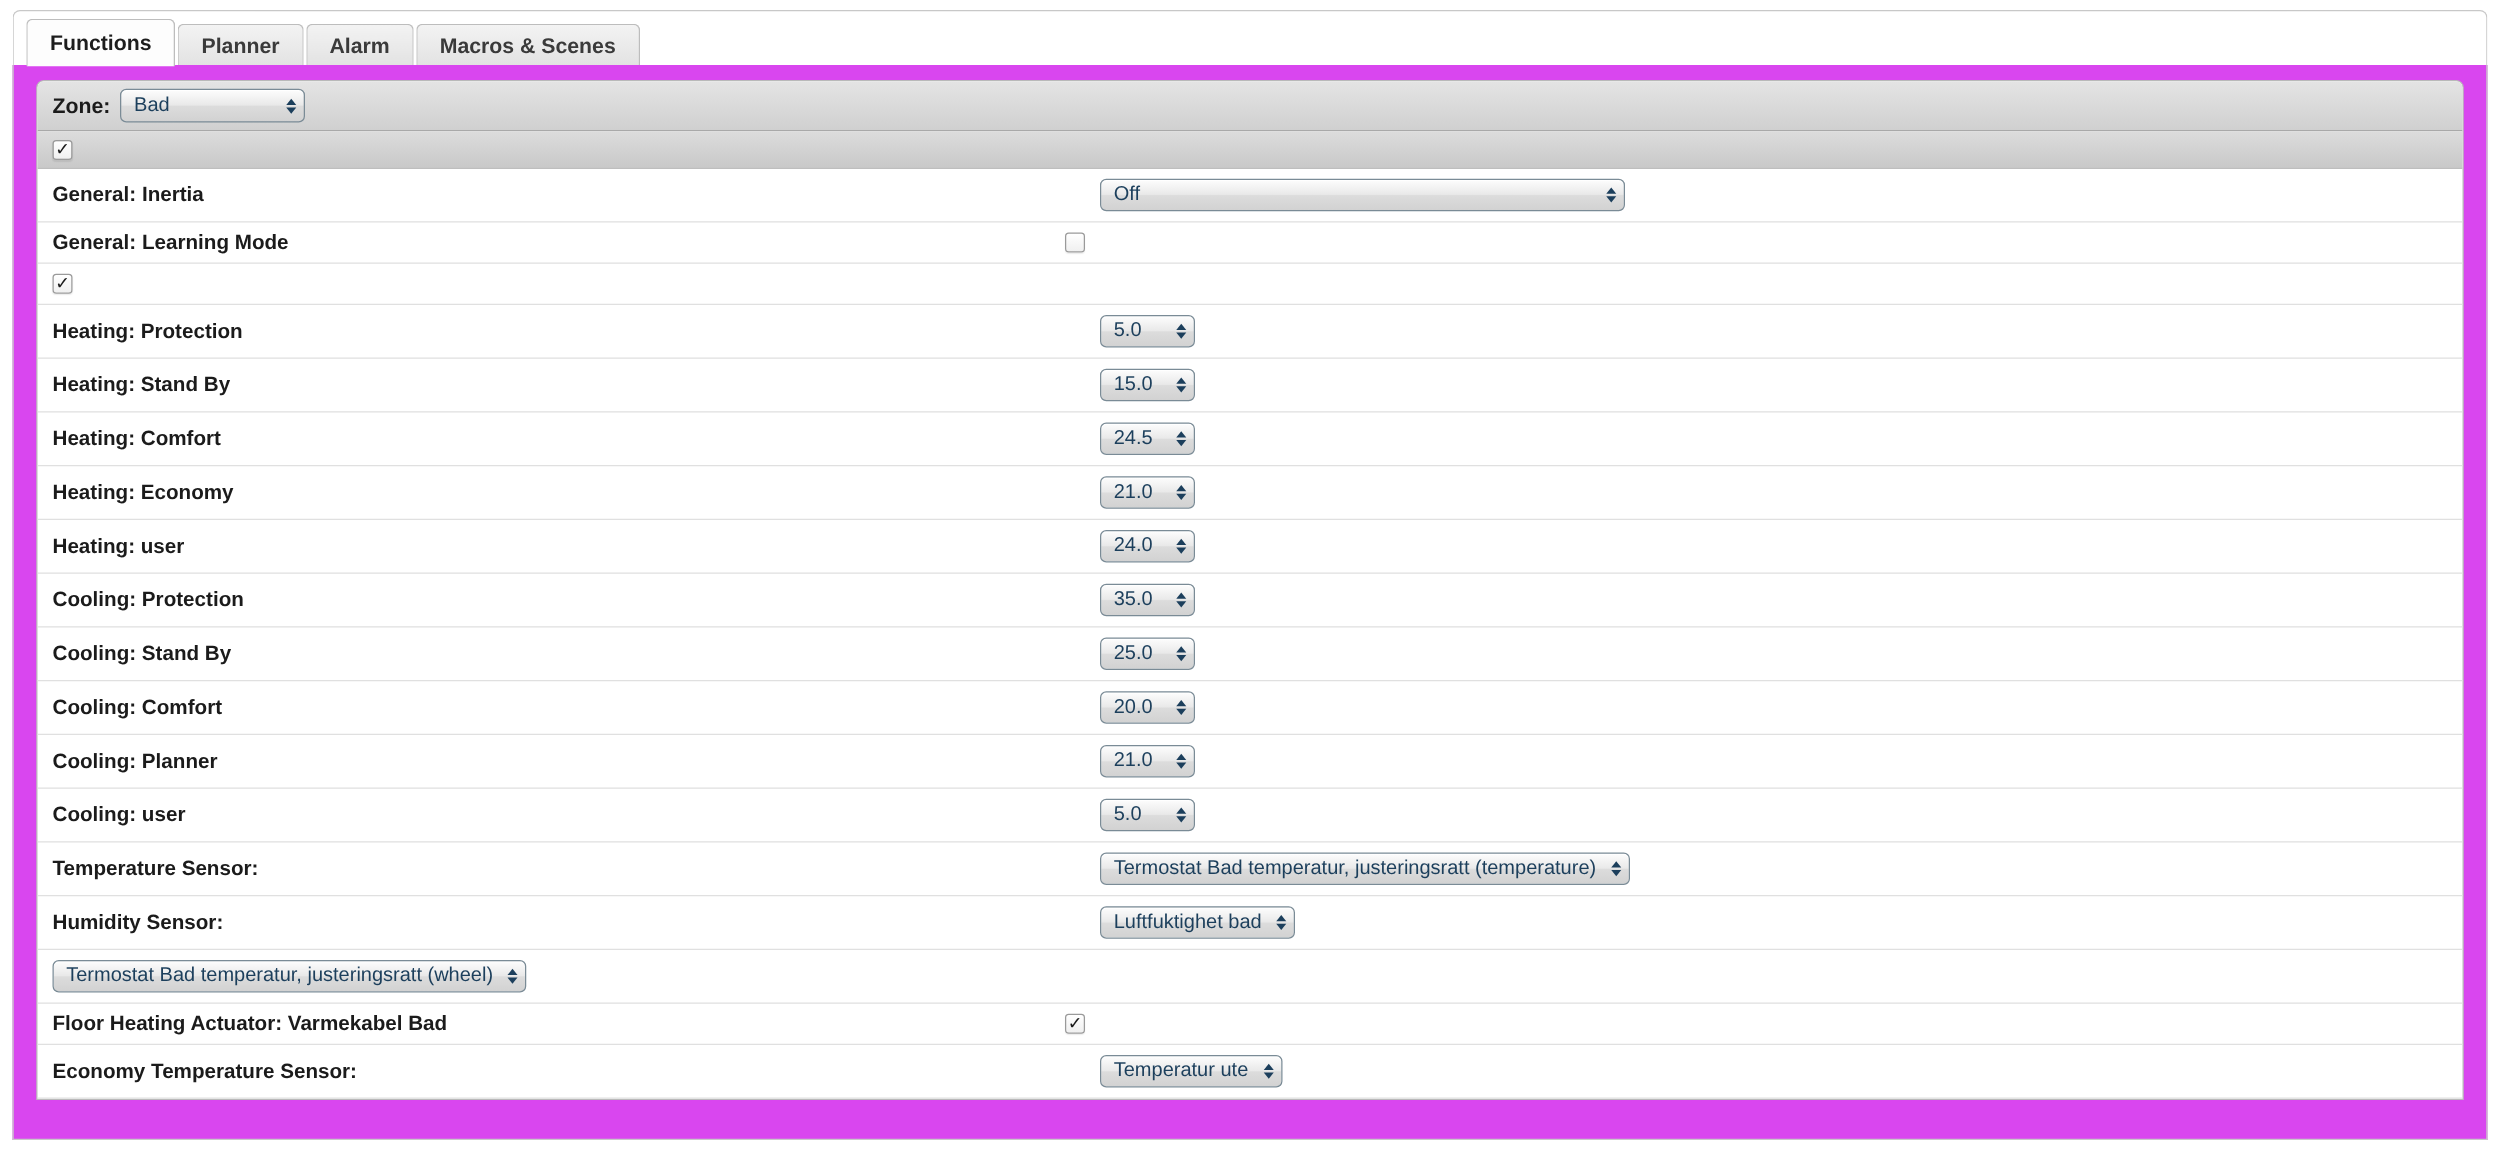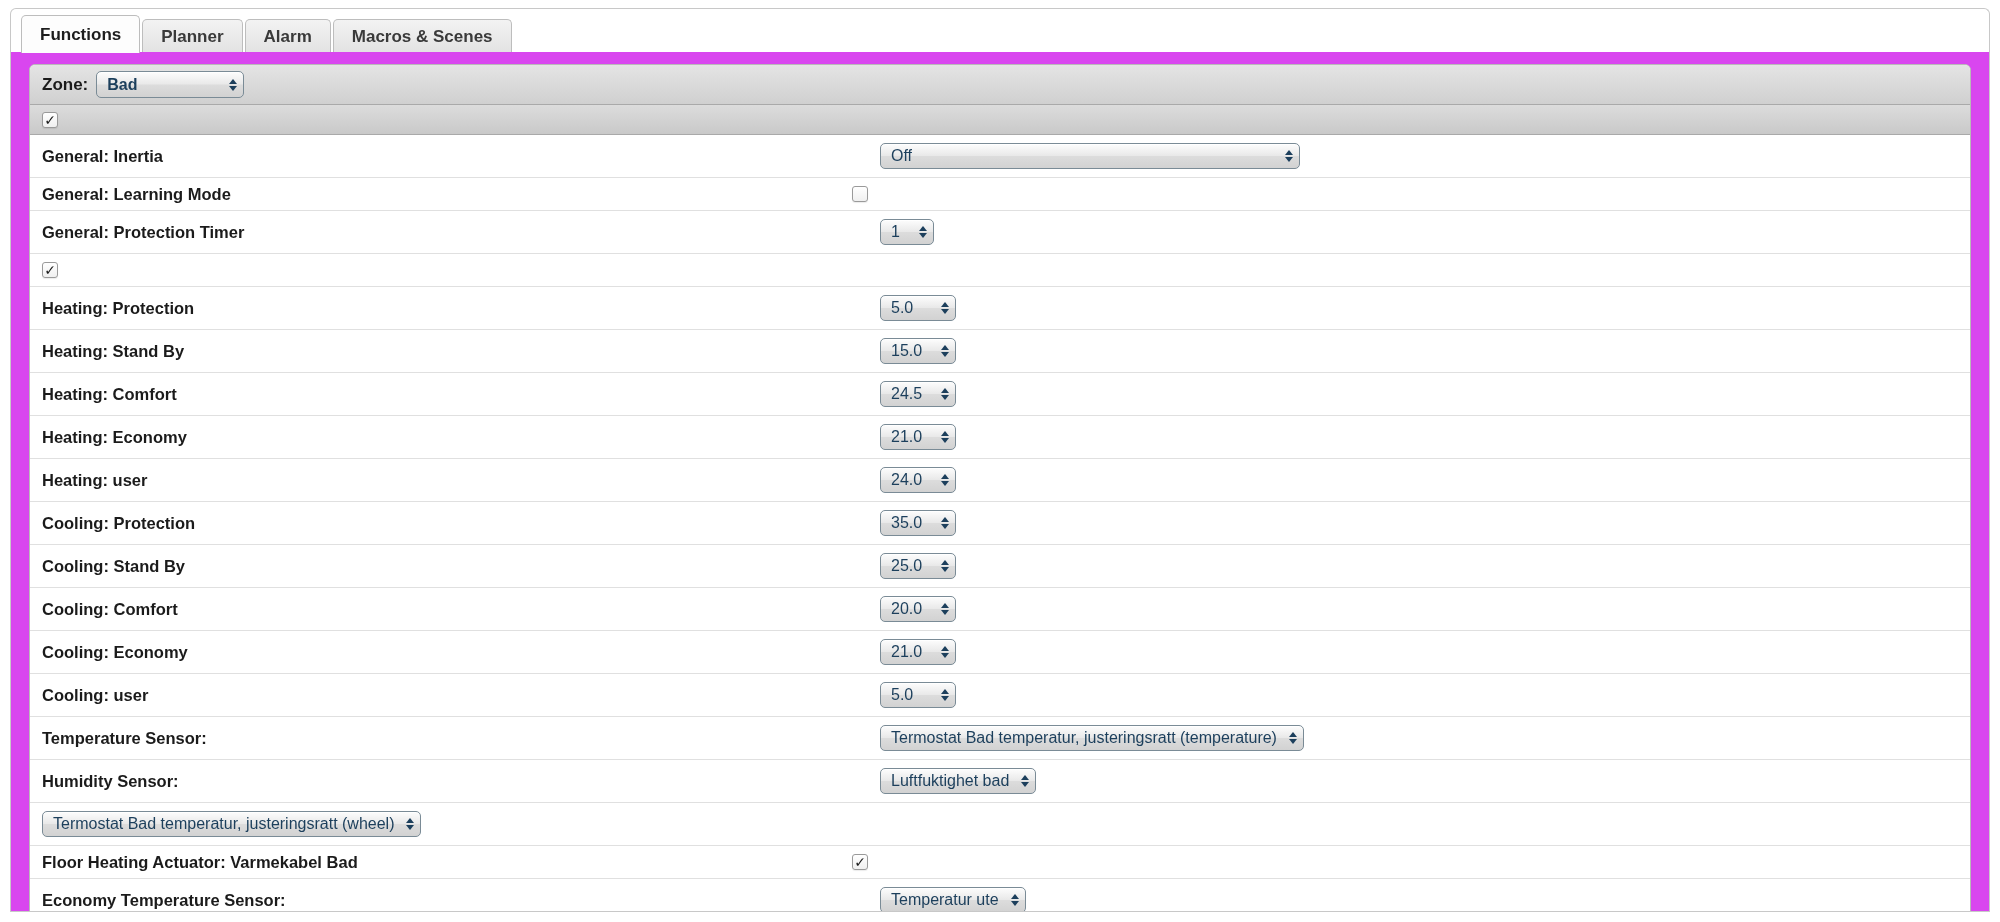--- a/index.html
+++ b/index.html
@@ -123,21 +123,21 @@
     padding: 0 6px 0 10px;
     border: 1px solid #7a8b96;
     border-radius: 5px;
     background: linear-gradient(to bottom, #fdfdfd 0%, #e9e9e9 48%, #dcdcdc 52%, #d2d2d2 100%);
     font-size: 16px;
     color: #1c3f5c;
     cursor: pointer;
     box-shadow: 0 1px 0 rgba(255,255,255,.8) inset;
     white-space: nowrap;
   }
-  .sel.bold { font-weight: bold; text-align: right; }
+  .sel.bold { font-weight: normal; text-align: right; }
   .sel .txt { margin-right: 10px; }
   .arrows {
     display: inline-flex;
     flex-direction: column;
     justify-content: center;
     line-height: 0;
     margin-left: 2px;
   }
   .arrows i {
     display: block;
@@ -222,32 +222,20 @@
           </span>
         </div>
         <div class="row">
           <span class="rlabel">General: Learning Mode</span>
           <span class="rctl">
             <span class="cbx off">
               <span class="tick">✓</span>
             </span>
           </span>
         </div>
-        <div class="row tall">
-          <span class="rlabel">General: Protection Timer</span>
-          <span class="rctl">
-            <span class="sel step narrow">
-              <span class="txt">1</span>
-              <span class="arrows">
-                <i class="up"></i>
-                <i class="down"></i>
-              </span>
-            </span>
-          </span>
-        </div>
         <div class="row">
           <span class="rctl">
             <span class="cbx">
               <span class="tick">✓</span>
             </span>
           </span>
         </div>
         <div class="row tall">
           <span class="rlabel">Heating: Protection</span>
           <span class="rctl">
@@ -338,21 +326,21 @@
             <span class="sel step">
               <span class="txt">20.0</span>
               <span class="arrows">
                 <i class="up"></i>
                 <i class="down"></i>
               </span>
             </span>
           </span>
         </div>
         <div class="row tall">
-          <span class="rlabel">Cooling: Economy</span>
+          <span class="rlabel">Cooling: Planner</span>
           <span class="rctl">
             <span class="sel step">
               <span class="txt">21.0</span>
               <span class="arrows">
                 <i class="up"></i>
                 <i class="down"></i>
               </span>
             </span>
           </span>
         </div>

